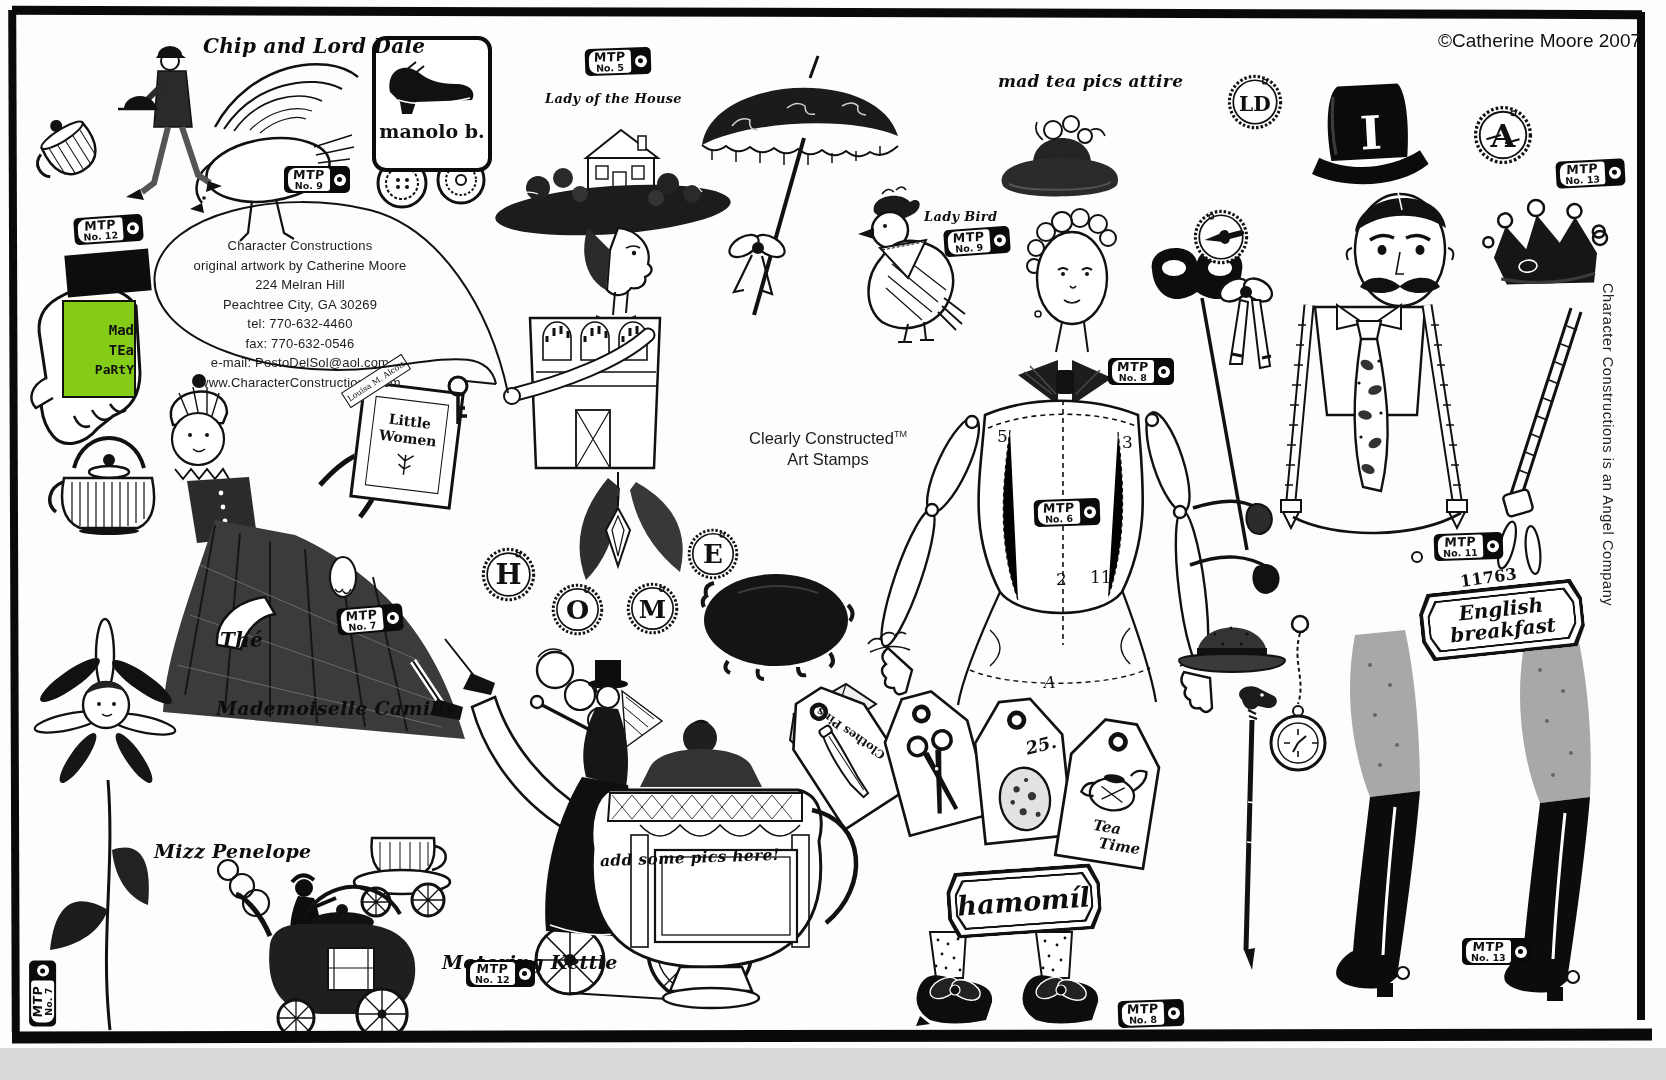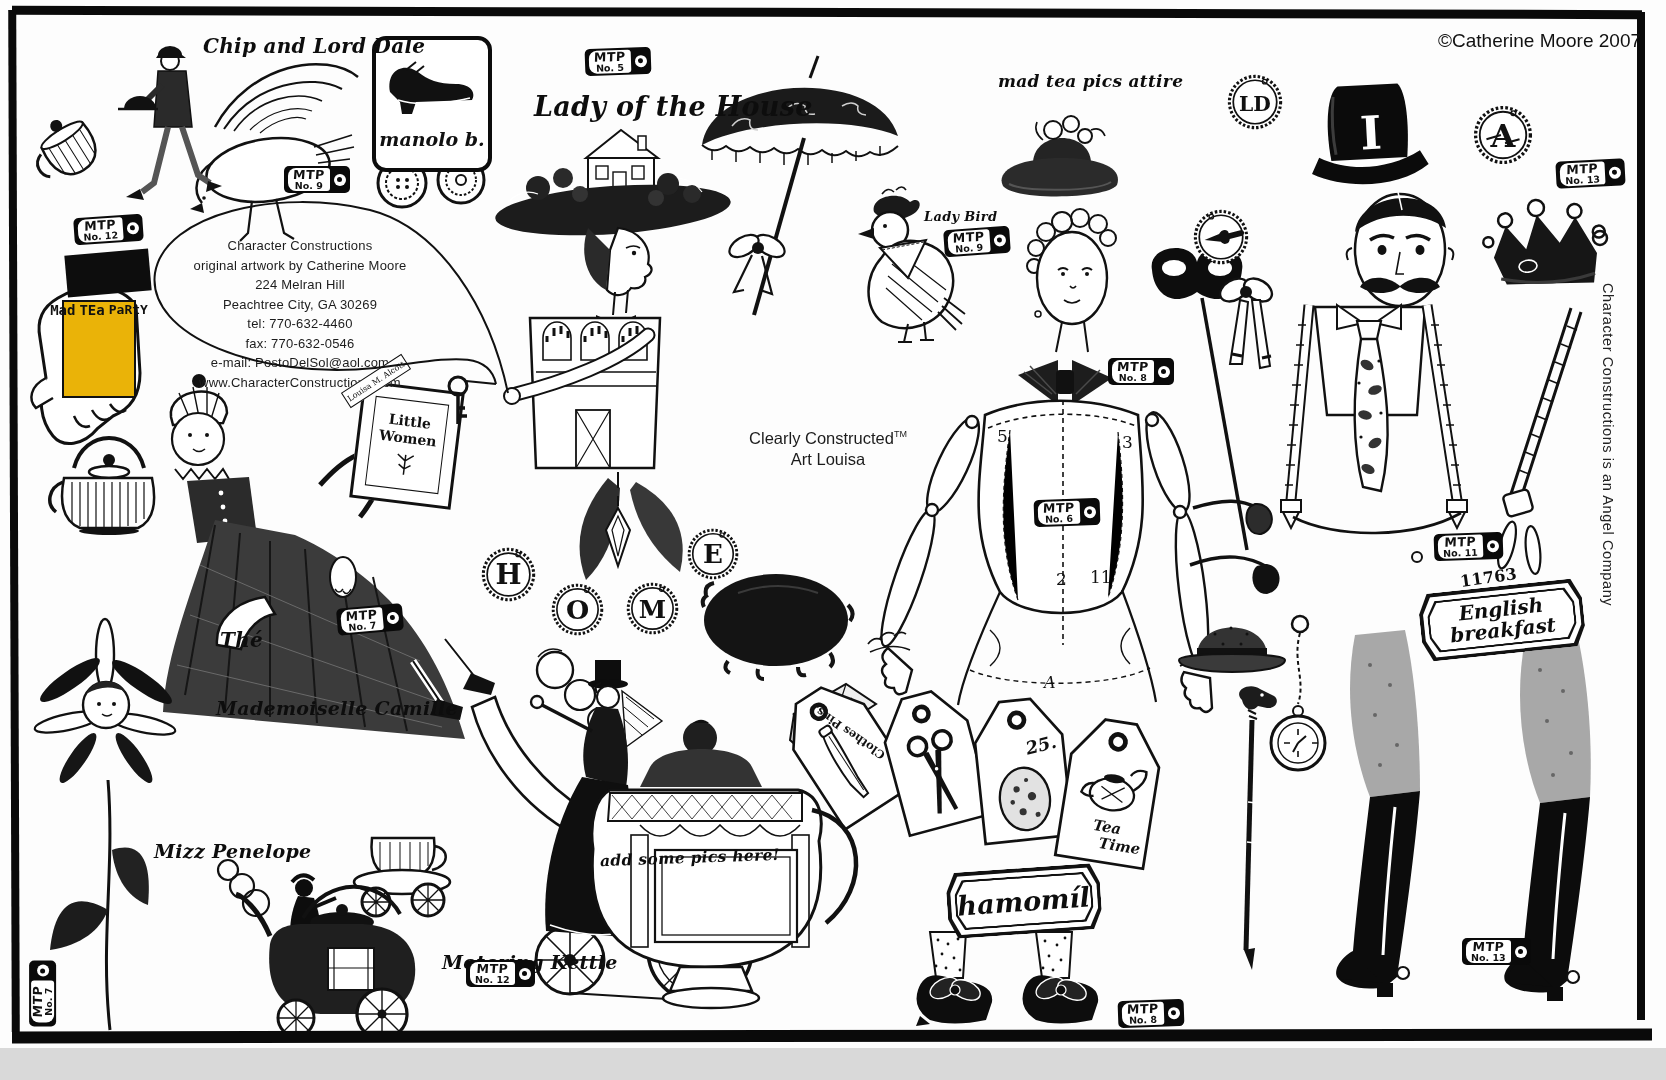--- a/index.html
+++ b/index.html
@@ -18,34 +18,34 @@
   .oct{position:absolute;background:#111;display:flex;align-items:center;justify-content:center;z-index:5}
   .oct div{clip-path:polygon(6% 0,94% 0,100% 30%,100% 70%,94% 100%,6% 100%,0 70%,0 30%)}
   .oct{clip-path:polygon(6% 0,94% 0,100% 30%,100% 70%,94% 100%,6% 100%,0 70%,0 30%)}
   .o2{width:calc(100% - 7px);height:calc(100% - 7px);background:#fff;display:flex;align-items:center;justify-content:center}
   .o3{width:calc(100% - 9px);height:calc(100% - 9px);background:#111;display:flex;align-items:center;justify-content:center}
   .o4{width:calc(100% - 4px);height:calc(100% - 4px);background:#fff;display:flex;flex-direction:column;align-items:center;justify-content:center;font-family:"DejaVu Serif",serif;font-style:italic;font-weight:bold;color:#0d0d0d}
   .contact{position:absolute;text-align:center;font-size:13px;line-height:19.5px;color:#1c1c1c;letter-spacing:.2px;z-index:3}
   .brand{position:absolute;text-align:center;font-size:16.5px;line-height:21px;color:#1c1c1c;z-index:3}
   .vertical{position:absolute;writing-mode:vertical-rl;font-size:14.5px;letter-spacing:.6px;color:#222;z-index:3}
   .mono{font-family:"DejaVu Sans Mono",monospace;font-weight:bold}
-  .card{position:absolute;background:#eab308;border:2.5px solid #111;display:flex;flex-direction:row;align-items:flex-start;justify-content:center;z-index:3}
+  .card{position:absolute;background:#84cc16;border:2.5px solid #111;display:flex;flex-direction:column;align-items:flex-end;justify-content:center;z-index:3}
   .scan{position:absolute;background:#d9d9d9;z-index:1}
 </style>
 </head>
 <body>
 
 <div class="frame" style="left:12px;top:8px;width:1630px;height:9px;transform:rotate(.15deg)"></div>
 <div class="frame" style="left:10px;top:10px;width:8px;height:1022px;transform:rotate(-.2deg)"></div>
 <div class="frame" style="left:1637px;top:12px;width:8px;height:1008px"></div>
 <div class="frame" style="left:12px;top:1030px;width:1640px;height:12px;transform:rotate(-.1deg)"></div>
 <div class="scan" style="left:0;top:1048px;width:1666px;height:32px"></div>
 
 <div class="cap" style="left:203px;top:34px;font-size:20px">Chip and Lord Dale</div>
-<div class="cap" style="left:534px;top:91px;font-size:27px">Lady of the House</div>
+<div class="cap" style="left:545px;top:91px;font-size:13px">Lady of the House</div>
 <div class="cap" style="left:998px;top:71px;font-size:17px">mad tea pics attire</div>
 <div class="cap" style="left:924px;top:209px;font-size:13px">Lady Bird</div>
 <div class="cap" style="left:220px;top:628px;font-size:20px">Thé</div>
 <div class="cap" style="left:216px;top:697px;font-size:19px">Mademoiselle Camille</div>
 <div class="cap" style="left:154px;top:840px;font-size:19px">Mizz Penelope</div>
 <div class="cap" style="left:442px;top:951px;font-size:19px">Motoring Kettle</div>
 <div class="abs" style="left:1438px;top:30px;font-size:19px;z-index:3">©Catherine Moore 2007</div>
 <div class="vertical" style="left:1600px;top:283px">Character Constructions is an Angel Company</div>
 
 <div class="contact" style="left:150px;top:236px;width:300px">
@@ -54,21 +54,21 @@
   <div>224 Melran Hill</div>
   <div>Peachtree City, GA 30269</div>
   <div>tel:  770-632-4460</div>
   <div>fax:  770-632-0546</div>
   <div>e-mail:  PostoDelSol@aol.com</div>
   <div>www.CharacterConstructions.com</div>
 </div>
 
 <div class="brand" style="left:728px;top:424px;width:200px">
   <div><span>Clearly Constructed</span><sup style="font-size:9px">TM</sup></div>
-  <div>Art Louisa</div>
+  <div>Art Stamps</div>
 </div>
 
 <svg class="abs" style="left:140px;top:188px;z-index:4;pointer-events:none" width="400" height="250" viewBox="0 0 400 250">
   <path d="M368,205 C350,120 300,40 230,22 C140,0 25,25 15,85 C6,148 120,192 235,180 C300,173 348,158 356,196" fill="none" stroke="#111" stroke-width="2"></path>
   <path d="M356,196 L326,193" fill="none" stroke="#111" stroke-width="2"></path>
   <g>
     <circle cx="318" cy="198" r="9" fill="none" stroke="#111" stroke-width="3"></circle>
     <path d="M318,207 L318,236 M318,228 l9,0 M318,220 l7,0" stroke="#111" stroke-width="3.5" fill="none"></path>
   </g>
 </svg>
@@ -109,21 +109,21 @@
     <path d="M40,154 l-14,8 l18,3 z M108,146 l14,5 l-16,6 z" fill="#111"></path>
   </g>
 </svg>
 
 <div class="abs" style="left:372px;top:36px;width:112px;height:128px;border:4px solid #0c0c0c;border-radius:14px;background:#fff;z-index:3">
   <svg width="104" height="80" viewBox="0 0 104 80">
     <path d="M14,52 C10,30 28,22 42,32 C52,40 62,44 80,44 C96,44 100,54 96,60 L40,62 L36,74 L26,74 L24,62 Z" fill="#111"></path>
     <path d="M22,60 C40,66 70,64 94,58" stroke="#fff" stroke-width="1.5" fill="none"></path>
     <path d="M30,30 l10,-8 M38,34 l10,-8" stroke="#111" stroke-width="2"></path>
   </svg>
-  <div style="text-align:center;font-family:'DejaVu Serif',serif;font-style:italic;font-weight:bold;font-size:19px;margin-top:8px">manolo b.</div>
+  <div style="text-align:center;font-family:'DejaVu Serif',serif;font-weight:bold;font-size:19px;margin-top:0">manolo b.</div>
 </div>
 <svg class="abs" style="left:376px;top:155px" width="110" height="55" viewBox="0 0 110 55">
   <g>
     <circle cx="26" cy="28" r="24" fill="#fff" stroke="#111" stroke-width="3"></circle>
     <circle cx="26" cy="28" r="16" fill="none" stroke="#111" stroke-width="2" stroke-dasharray="3 2"></circle>
     <circle cx="22" cy="25" r="2" fill="#111"></circle>
       <circle cx="31" cy="25" r="2" fill="#111"></circle>
     <circle cx="22" cy="32" r="2" fill="#111"></circle>
       <circle cx="31" cy="32" r="2" fill="#111"></circle>
   </g>

